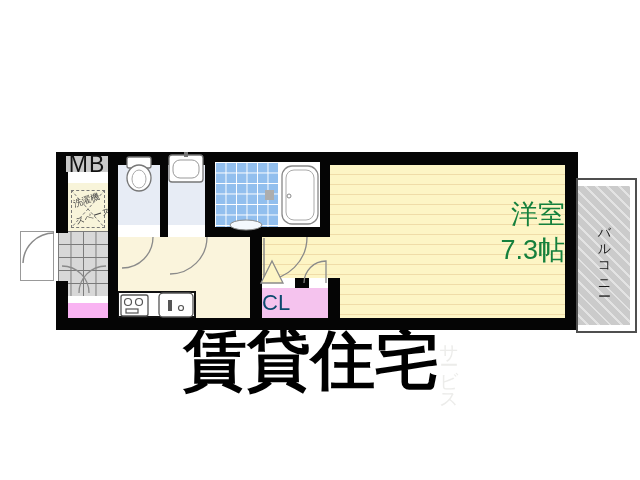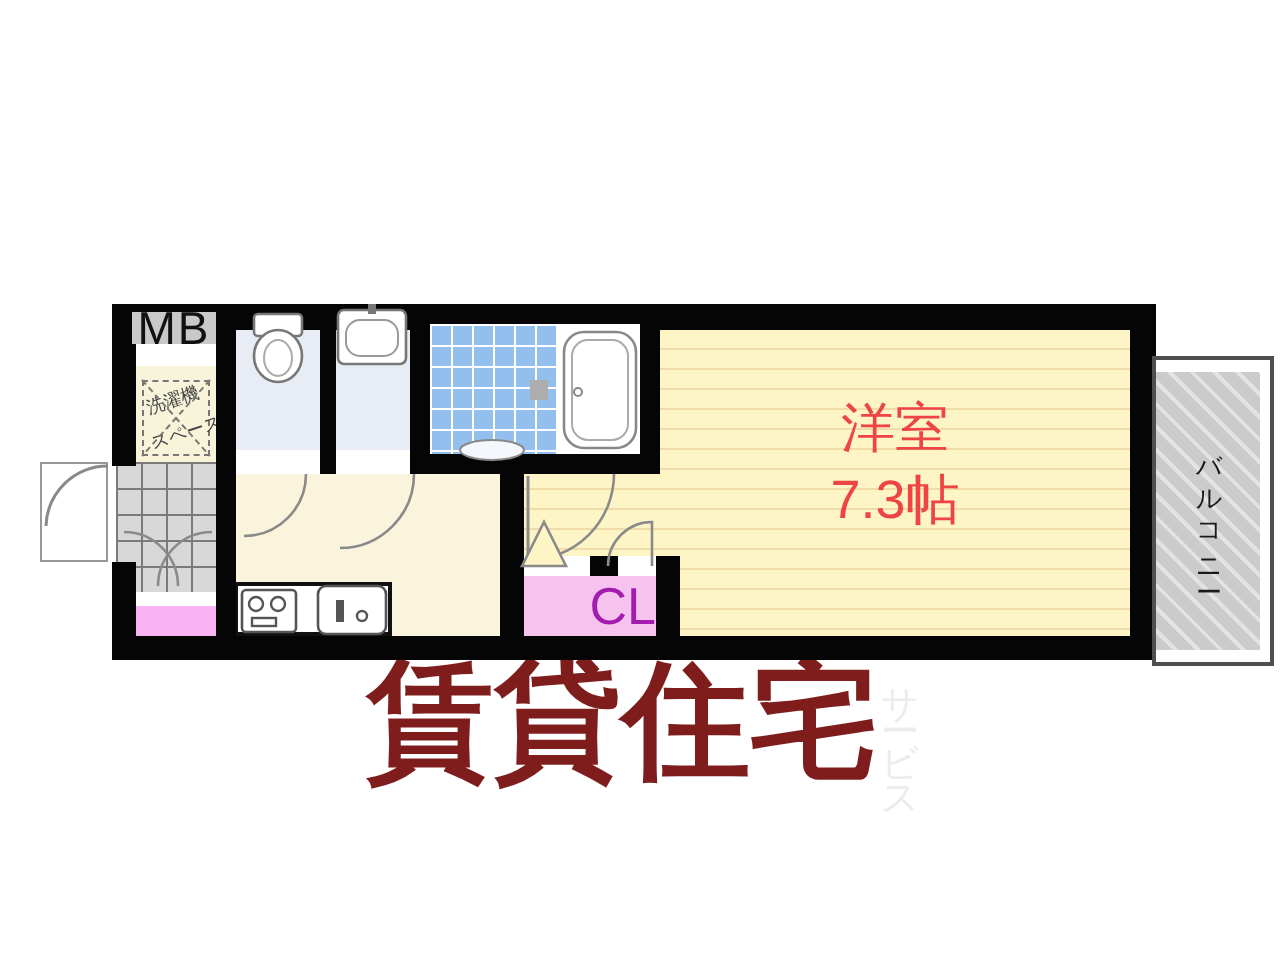--- a/index.html
+++ b/index.html
@@ -15,34 +15,34 @@
   .entry-tiles{background-color:#d8d8d8;
      background-image:linear-gradient(#7a7a7a 1px,transparent 1px),linear-gradient(90deg,#7a7a7a 1px,transparent 1px);
      background-size:12.5px 13px;}
   .bath-black{background:#050505;}
   .bath-tiles{background-color:#92bfee;
      background-image:linear-gradient(#fff 1px,transparent 1px),linear-gradient(90deg,#fff 1px,transparent 1px);
      background-size:10.5px 10.5px;}
   .tub-zone{background:#ffffff;}
   .mb{background:#c9c9c9;display:flex;align-items:center;justify-content:center;
       font-size:23px;color:#111;letter-spacing:1px;}
-  .cl{background:#f5c3ee;display:flex;align-items:center;justify-content:flex-end;
-      font-size:26px;color:#a21caf;}
+  .cl{background:#f5c3ee;display:flex;align-items:center;justify-content:flex-start;
+      font-size:22px;color:#0c4a6e;}
   .cl-strip{background:#ffffff;}
   .step-white{background:#ffffff;}
   .step-pink{background:#f9b3f2;}
   .counter{background:#ffffff;border:2px solid #111;}
   .balcony{background:#ffffff;border:2px solid #4f4f4f;}
   .balcony-hatch{background:repeating-linear-gradient(45deg,#cbcbcb 0px,#cbcbcb 6px,#e3e3e3 6px,#e3e3e3 8px);
       display:flex;align-items:center;justify-content:center;}
   .balcony-label{writing-mode:vertical-rl;font-size:13px;letter-spacing:3px;color:#1a1a1a;}
-  .room-label{color:#ef4444;font-size:27px;line-height:36px;text-align:center;}
+  .room-label{color:#15803d;font-size:27px;line-height:36px;text-align:right;}
   .washer-label{position:absolute;font-size:9px;color:#444;transform:rotate(-18deg);white-space:nowrap;}
   .door-leaf{background:#fff;border:1.5px solid #999;}
-  .wm-main{color:#7f1d1d;font-size:64px;font-weight:700;line-height:1;letter-spacing:0px;white-space:nowrap;}
+  .wm-main{color:#000000;font-size:64px;font-weight:700;line-height:1;letter-spacing:0px;white-space:nowrap;}
   .wm-sub{color:#ececea;font-size:19px;writing-mode:vertical-rl;letter-spacing:2px;white-space:nowrap;}
   svg{position:absolute;left:0;top:0;pointer-events:none;}
 </style>
 </head>
 <body>
 
 <div id="stage">
 
   <div class="abs wm-main" style="left:183px;top:328px;">賃貸住宅</div>
   <div class="abs wm-sub" style="left:436px;top:331px;">サービス</div>

